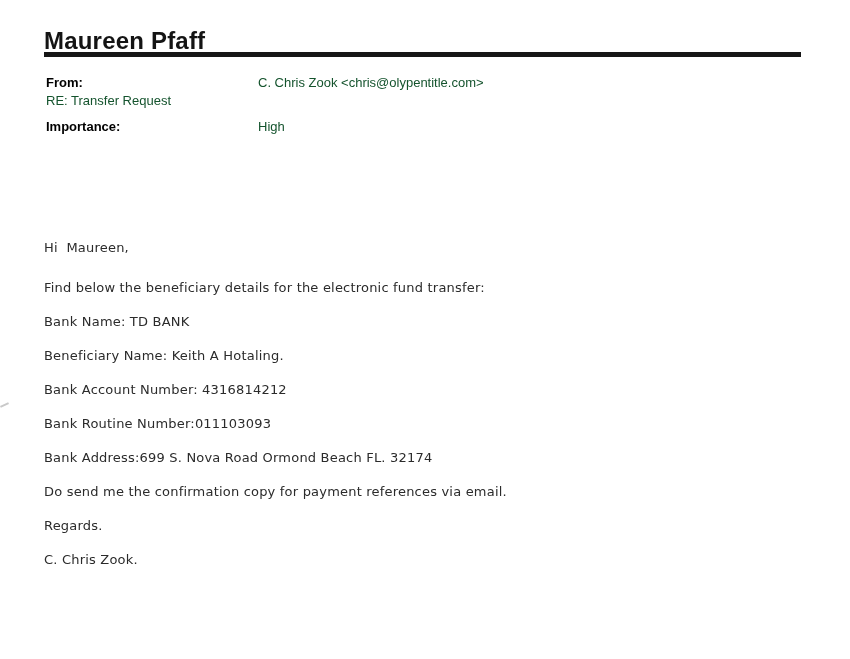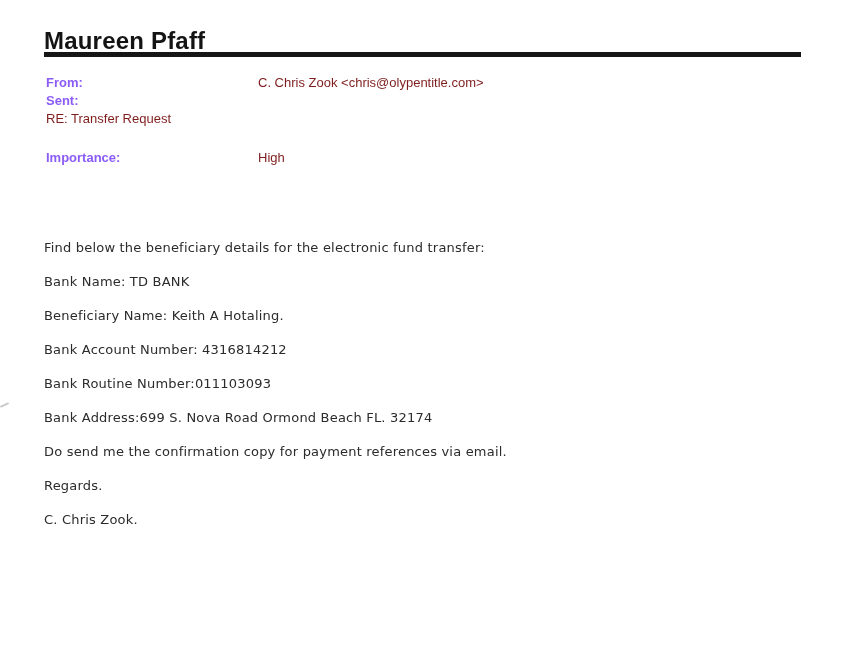--- a/index.html
+++ b/index.html
@@ -39,31 +39,31 @@
     left: 46px;
     top: 74px;
     width: 700px;
   }
   .meta-row {
     display: flex;
     line-height: 18px;
     font-size: 13px;
   }
   .meta-row.importance {
-    margin-top: 21px;
+    margin-top: 8px;
     align-items: center;
   }
   .meta-label {
     width: 212px;
     flex: 0 0 212px;
     font-weight: bold;
-    color: #8b5cf6;
+    color: #000000;
   }
   .meta-value {
-    color: #7f1d1d;
+    color: #14532d;
   }
   .email-body {
     position: absolute;
     left: 44px;
     top: 241px;
     width: 740px;
     font-family: "DejaVu Sans", sans-serif;
     font-size: 13px;
     color: #2b2b2b;
   }
@@ -97,32 +97,32 @@
   <div class="recipient-title">Maureen Pfaff</div>
 
   <div class="header-rule"></div>
 
   <div class="meta">
     <div class="meta-row">
       <span class="meta-label">From:</span>
       <span class="meta-value">C. Chris Zook &lt;chris@olypentitle.com&gt;</span>
     </div>
     <div class="meta-row">
-      <span class="meta-label">Sent:</span>
     </div>
     <div class="meta-row">
       <span class="meta-value">RE: Transfer Request</span>
     </div>
     <div class="meta-row importance">
       <span class="meta-label">Importance:</span>
       <span class="meta-value">High</span>
     </div>
   </div>
 
   <div class="email-body">
+    <p class="greeting">Hi  Maureen,</p>
     <p>Find below the beneficiary details for the electronic fund transfer:</p>
     <p>Bank Name: TD BANK</p>
     <p>Beneficiary Name: Keith A Hotaling.</p>
     <p>Bank Account Number: 4316814212</p>
     <p>Bank Routine Number:011103093</p>
     <p>Bank Address:699 S. Nova Road Ormond Beach FL. 32174</p>
     <p>Do send me the confirmation copy for payment references via email.</p>
     <p>Regards.</p>
     <p>C. Chris Zook.</p>
   </div>

